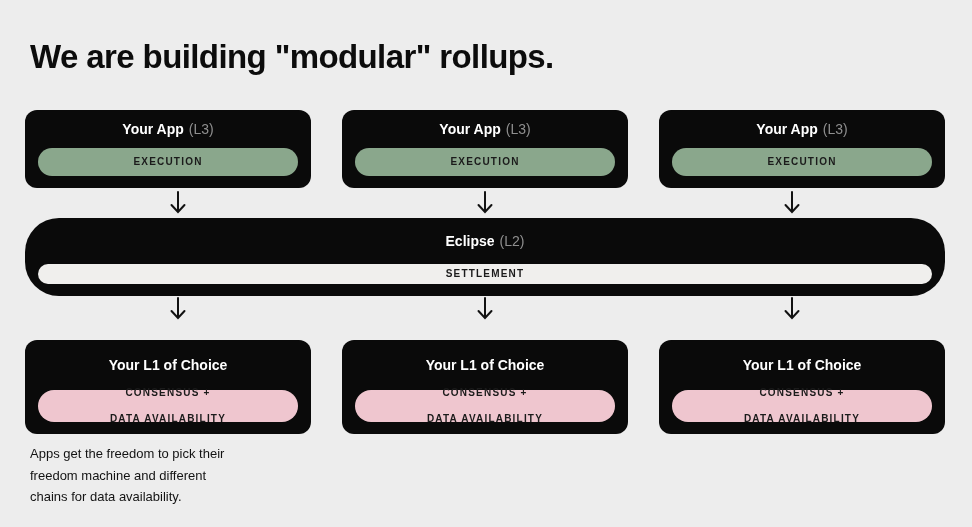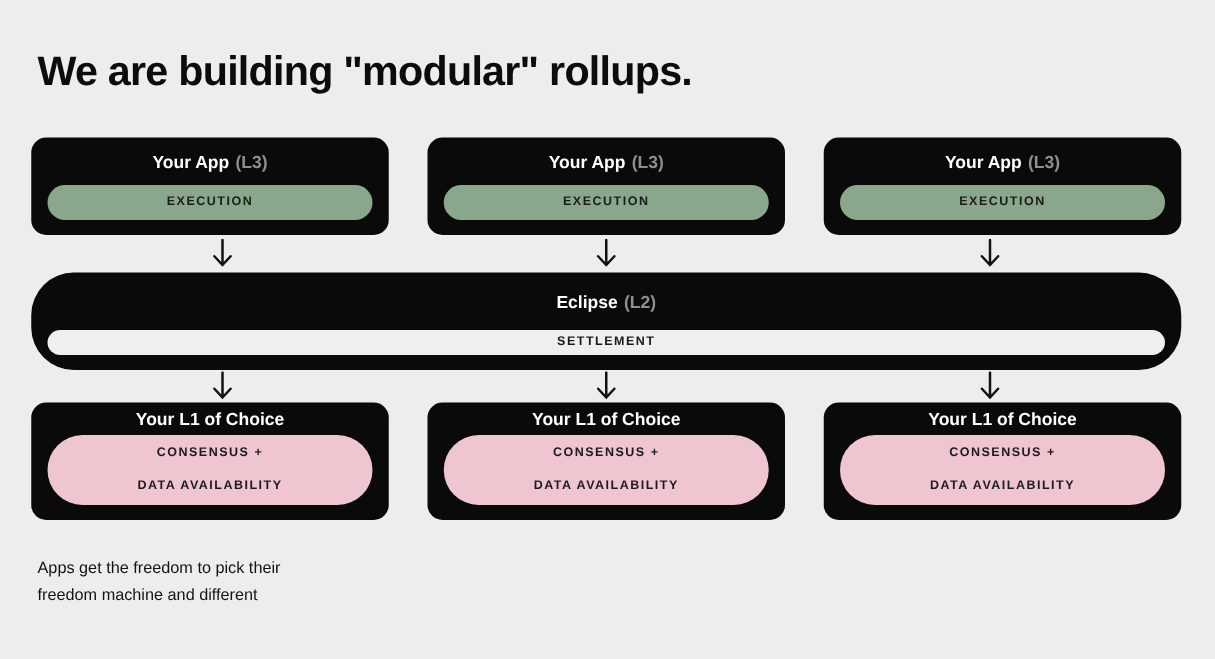--- a/index.html
+++ b/index.html
@@ -34,21 +34,21 @@
   }
 
   .row {
     position: absolute;
     left: 25px;
     right: 27px;
     display: flex;
     gap: 31px;
   }
   .row-top    { top: 110px; height: 78px; }
-  .row-bottom { top: 322px; height: 94px; }
+  .row-bottom { top: 340px; height: 94px; }
 
   .arrow-row {
     position: absolute;
     left: 25px;
     right: 27px;
     display: flex;
   }
   .arrow-row-1 { top: 190px; height: 25px; }
   .arrow-row-2 { top: 296px; height: 25px; }
   .arrow-cell { flex: 1; display: flex; align-items: center; justify-content: center; }
@@ -67,39 +67,39 @@
     align-items: center;
     justify-content: center;
     gap: 5px;
     color: #ffffff;
     font-size: 14px;
     font-weight: bold;
     white-space: nowrap;
   }
   .node-title .suffix {
     color: var(--muted-label);
-    font-weight: bold;
+    font-weight: normal;
   }
 
   .pill {
     border-radius: 999px;
     display: flex;
     flex-direction: column;
     align-items: center;
     justify-content: center;
     text-align: right;
     font-size: 10px;
     font-weight: bold;
     letter-spacing: 1.2px;
     color: #1b1b1b;
     line-height: 1.4;
   }
   .pill-execution  { height: 28px; background: var(--execution-green); }
   .pill-settlement { height: 20px; background: var(--settlement-white); }
-  .pill-consensus  { height: 56px; background: var(--consensus-pink); gap: 12px; }
+  .pill-consensus  { height: 32px; background: var(--consensus-pink); gap: 12px; }
 
   .node-mid {
     position: absolute;
     left: 25px;
     right: 27px;
     top: 218px;
     height: 78px;
     border-radius: 34px;
     flex: none;
     display: flex;
@@ -228,15 +228,16 @@
       <div class="pill pill-consensus">
         <span>CONSENSUS +</span>
         <span>DATA AVAILABILITY</span>
       </div>
     </div>
   </div>
 
   <div class="footer-text">
     <div>Apps get the freedom to pick their</div>
     <div>freedom machine and different</div>
+    <div>chains for data availability.</div>
   </div>
 
 </div>
 
 </body></html>

